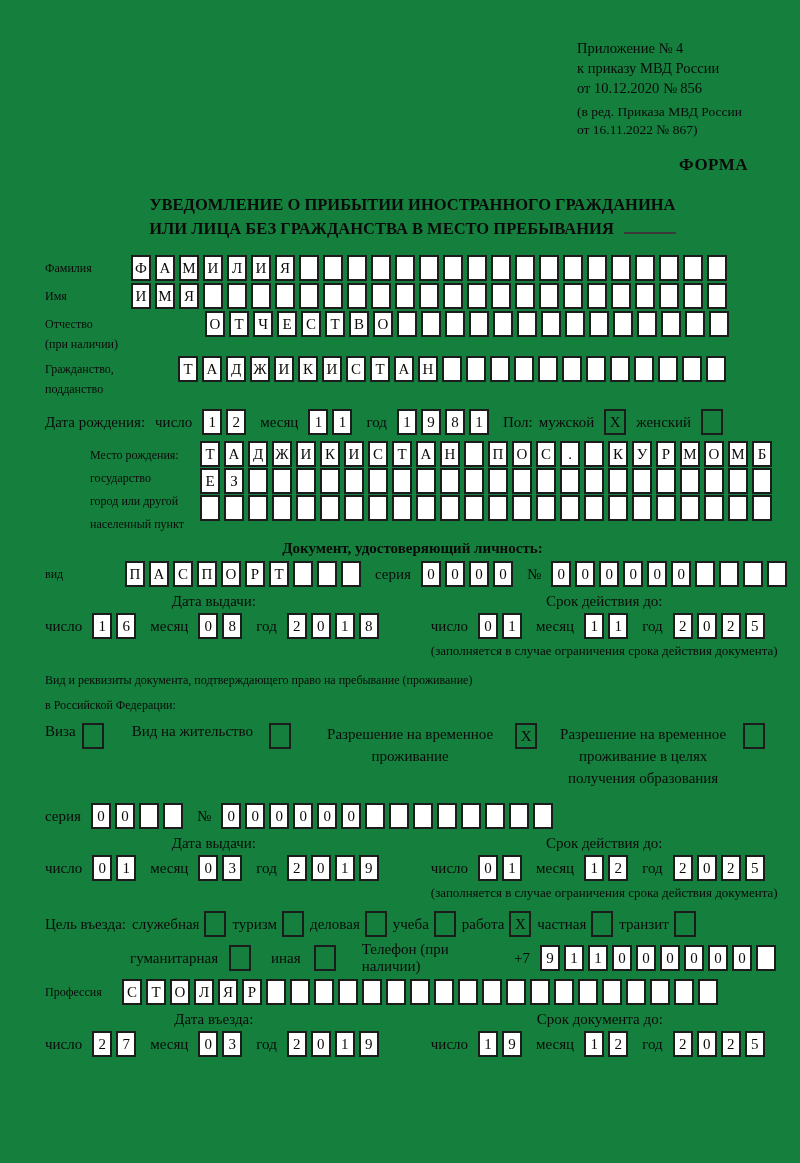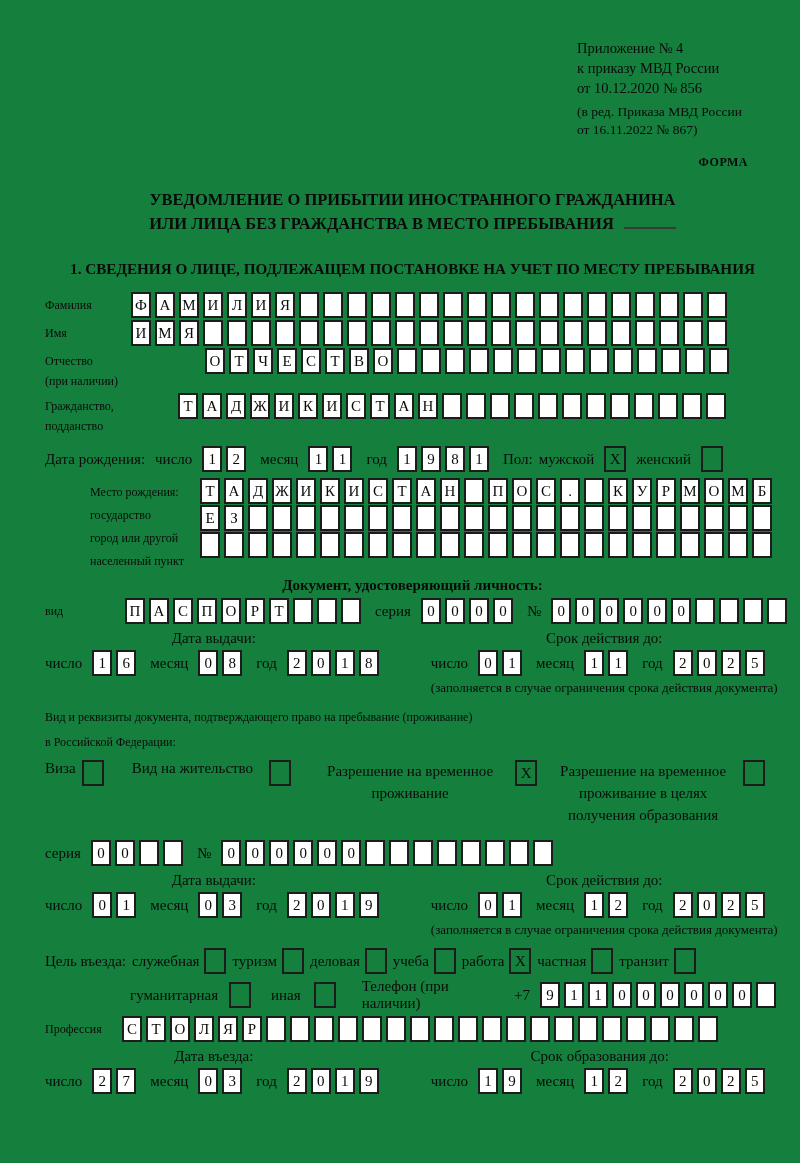--- a/index.html
+++ b/index.html
@@ -6,21 +6,21 @@
   body{width:800px;height:1163px;overflow:hidden;}
   .page{
     width:800px;height:1163px;box-sizing:border-box;
     padding:38px 20px 0 45px;background:#15803d;color:#0a0a0a;
     font-family:"Liberation Serif", "DejaVu Serif", serif;
   }
   
   .appendix{margin-left:532px;font-size:14.5px;line-height:20px;}
   .appendix .rev{font-size:13.5px;line-height:18px;}
   .appendix .rev-first{margin-top:5px;}
-  .forma{font-weight:700;font-size:12px;text-align:right;padding-right:32px;margin-top:16px;letter-spacing:.5px;}
+  .forma{font-weight:700;font-size:17px;text-align:right;padding-right:32px;margin-top:16px;letter-spacing:.5px;}
   
   .title{margin-top:18px;text-align:center;font-weight:700;font-size:16.5px;line-height:24px;}
   .blank{display:inline-block;width:52px;height:14px;border-bottom:2px solid #3a3a3a;margin-left:10px;}
   .sec{margin-top:24px;font-weight:700;font-size:15.2px;text-align:center;white-space:nowrap;}
   
   .row{display:flex;align-items:flex-start;}
   .lbl{font-size:12px;line-height:20px;padding-top:3px;flex-shrink:0;}
   .w86{width:86px}.w160{width:160px}.w133{width:133px}.w110{width:110px;line-height:23px;margin-left:45px;}
   .w70{width:70px}.w77{width:77px}
   .cells{display:flex;flex-shrink:0;}
@@ -66,21 +66,20 @@
 
   <div class="forma">ФОРМА</div>
 
   <div class="title">
     <div>УВЕДОМЛЕНИЕ О ПРИБЫТИИ ИНОСТРАННОГО ГРАЖДАНИНА</div>
     <div>
       <span>ИЛИ ЛИЦА БЕЗ ГРАЖДАНСТВА В МЕСТО ПРЕБЫВАНИЯ</span><span class="blank"></span>
     </div>
   </div>
 
-  <div class="sec">1. СВЕДЕНИЯ О ЛИЦЕ, ПОДЛЕЖАЩЕМ ПОСТАНОВКЕ НА УЧЕТ ПО МЕСТУ ПРЕБЫВАНИЯ</div>
 
   <div class="row mt14">
     <div class="lbl w86">Фамилия</div>
     <div class="cells">
         <span class="cell">Ф</span>
         <span class="cell">А</span>
         <span class="cell">М</span>
         <span class="cell">И</span>
         <span class="cell">Л</span>
         <span class="cell">И</span>
@@ -595,21 +594,21 @@
         <span>год</span>
         <span class="cells">
             <span class="cell">2</span>
             <span class="cell">0</span>
             <span class="cell">1</span>
             <span class="cell">9</span>
           </span>
       </div>
     </div>
     <div class="dcol right">
-      <div class="dhead">Срок образования до:</div>
+      <div class="dhead">Срок документа до:</div>
       <div class="irow">
         <span>число</span>
         <span class="cells">
             <span class="cell">1</span>
             <span class="cell">9</span>
           </span>
         <span>месяц</span>
         <span class="cells">
             <span class="cell">1</span>
             <span class="cell">2</span>

